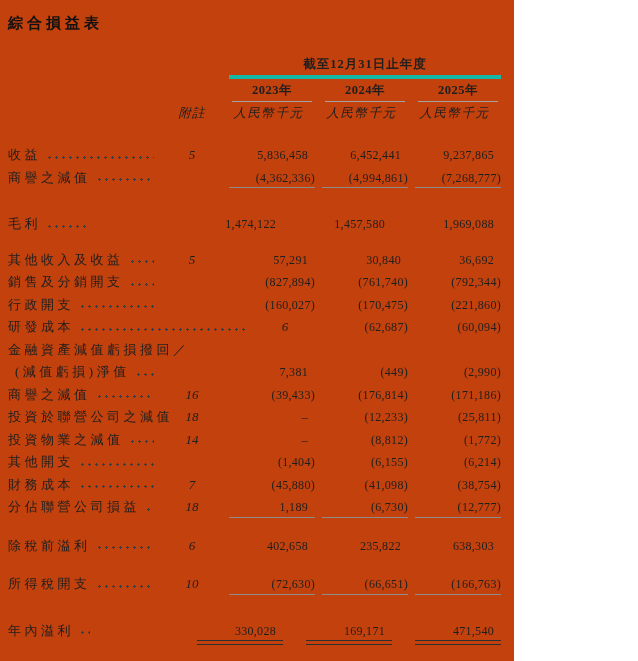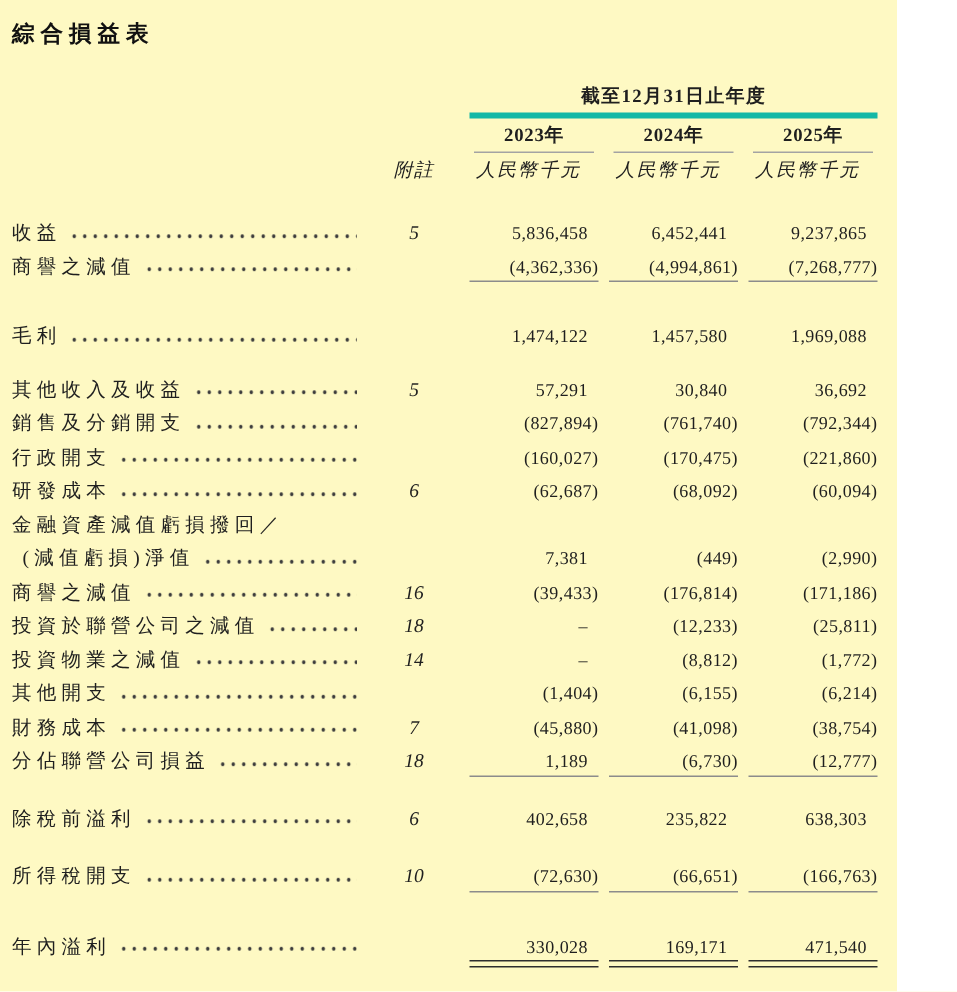--- a/index.html
+++ b/index.html
@@ -1,22 +1,22 @@
 <!DOCTYPE html>
 <html><head>
 <meta charset="utf-8">
 <style>
   html, body { margin: 0; padding: 0; background: #ffffff; }
   .page {
     position: relative;
-    width: 598px;
+    width: 514px;
     height: 661px;
     box-sizing: border-box;
     padding: 16px 13px 0 8px;
-    background: #fef9c3;
+    background: #c2410c;
     font-family: "Liberation Serif", "DejaVu Serif", serif;
     color: #1f1f1f;
     overflow: hidden;
   }
   .page-title {
     font-size: 15px;
     font-weight: bold;
     letter-spacing: 4px;
     line-height: 15px;
     color: #111111;
@@ -65,21 +65,21 @@
     text-align: center;
     font-style: italic;
     font-size: 12.5px;
     letter-spacing: 1.5px;
     line-height: 17px;
   }
 
   
   .tbody { margin-top: 22px; }
   .row { display: flex; line-height: 22.5px; }
-  .gap-lg { margin-top: 24px; }
+  .gap-lg { margin-top: 24px; gap: 16px; }
   .gap-md { margin-top: 16px; }
   .gap-sm { margin-top: 13px; }
   .c-label { flex: 1; display: flex; min-width: 0; }
   .label-text {
     white-space: nowrap;
     font-size: 13px;
     letter-spacing: 3.5px;
   }
   .label-text.indent { padding-left: 7px; }
   .leader {
@@ -229,21 +229,20 @@
     <div class="c-val"><span class="num neg">(221,860)</span></div>
   </div>
 
   <div class="row">
     <div class="c-label">
       <span class="label-text">研發成本</span>
       <span class="leader"></span>
     </div>
     <div class="c-note">6</div>
     <div class="c-val"><span class="num neg">(62,687)</span></div>
-    <div class="c-val"><span class="num neg">(68,092)</span></div>
     <div class="c-val"><span class="num neg">(60,094)</span></div>
   </div>
 
   <div class="row">
     <div class="c-label">
       <span class="label-text">金融資產減值虧損撥回／</span>
 
     </div>
     <div class="c-note"></div>
     <div class="c-val"><span class="num"></span></div>

